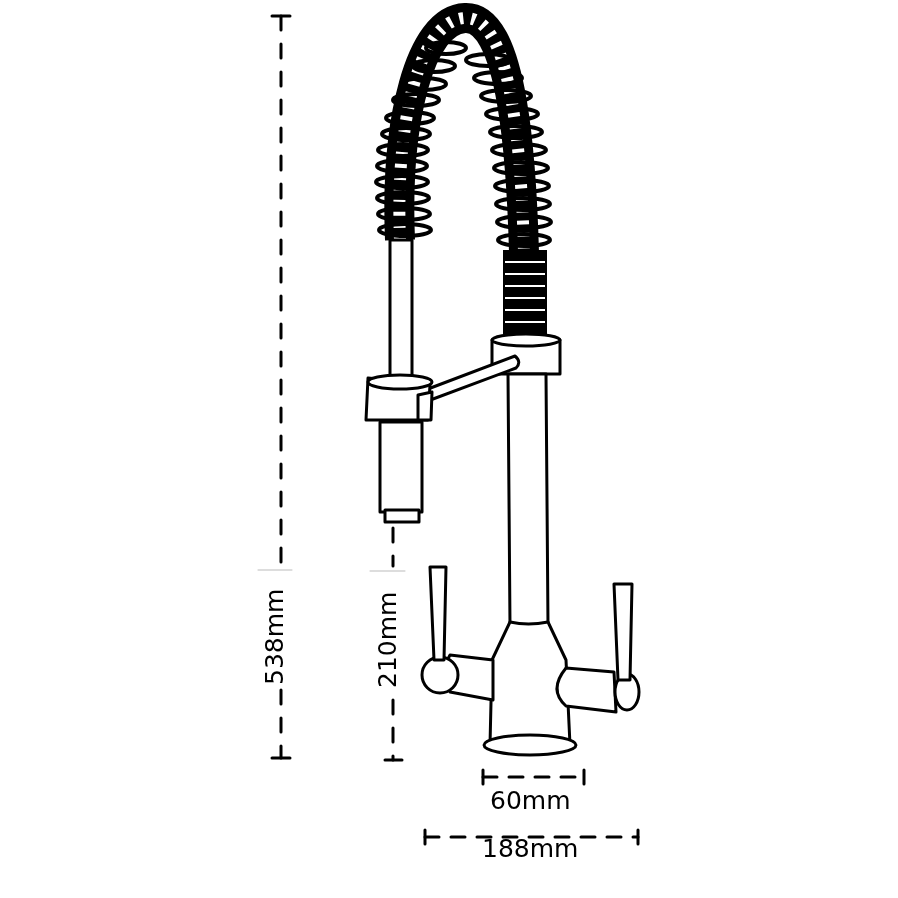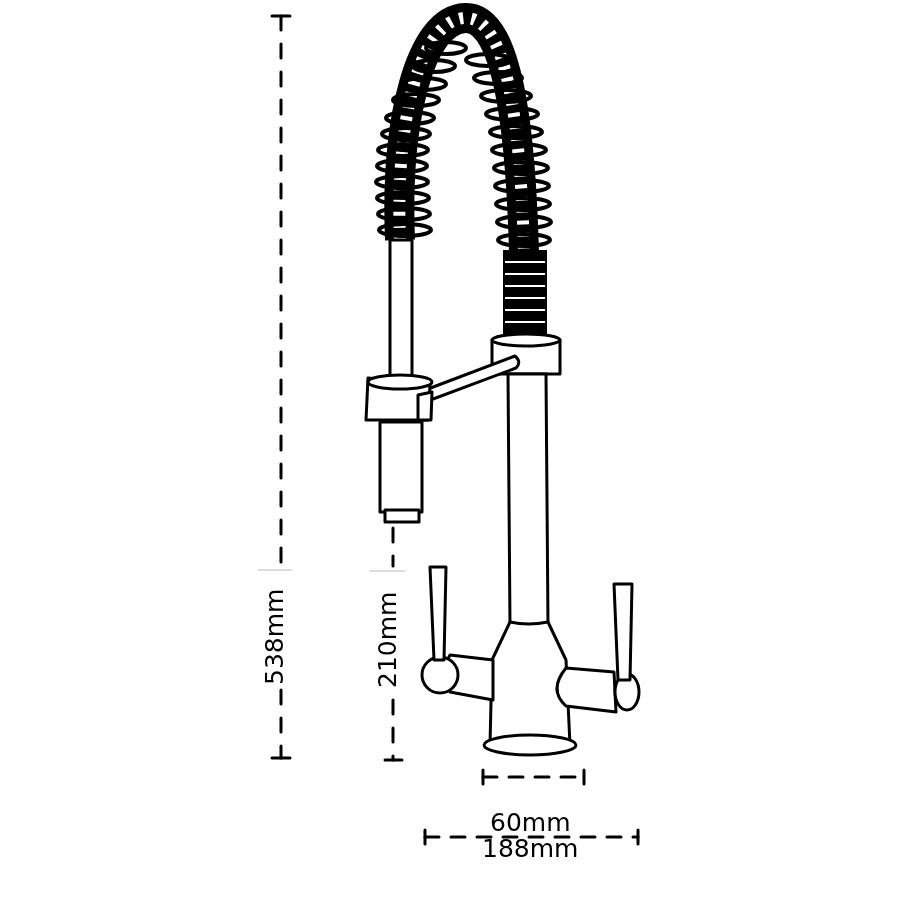--- a/index.html
+++ b/index.html
@@ -108,15 +108,15 @@
     <path d="M430 567 L446 567 L444 660 L434 660 Z"></path>
 
     <path d="M566 668 L614 672 L616 712 L566 706 Q548 690 566 668 Z"></path>
     <ellipse cx="627" cy="692" rx="12" ry="18"></ellipse>
     <path d="M614 584 L632 584 L630 680 L618 680 Z"></path>
   </g>
 </svg>
 
 <div class="lbl vert" style="left:262px; top:685px;">538mm</div>
 <div class="lbl vert" style="left:375px; top:688px;">210mm</div>
-<div class="lbl" style="left:490px; top:810px;">60mm</div>
+<div class="lbl" style="left:490px; top:788px;">60mm</div>
 <div class="lbl" style="left:482px; top:836px;">188mm</div>
 </div>
 
 </body></html>

